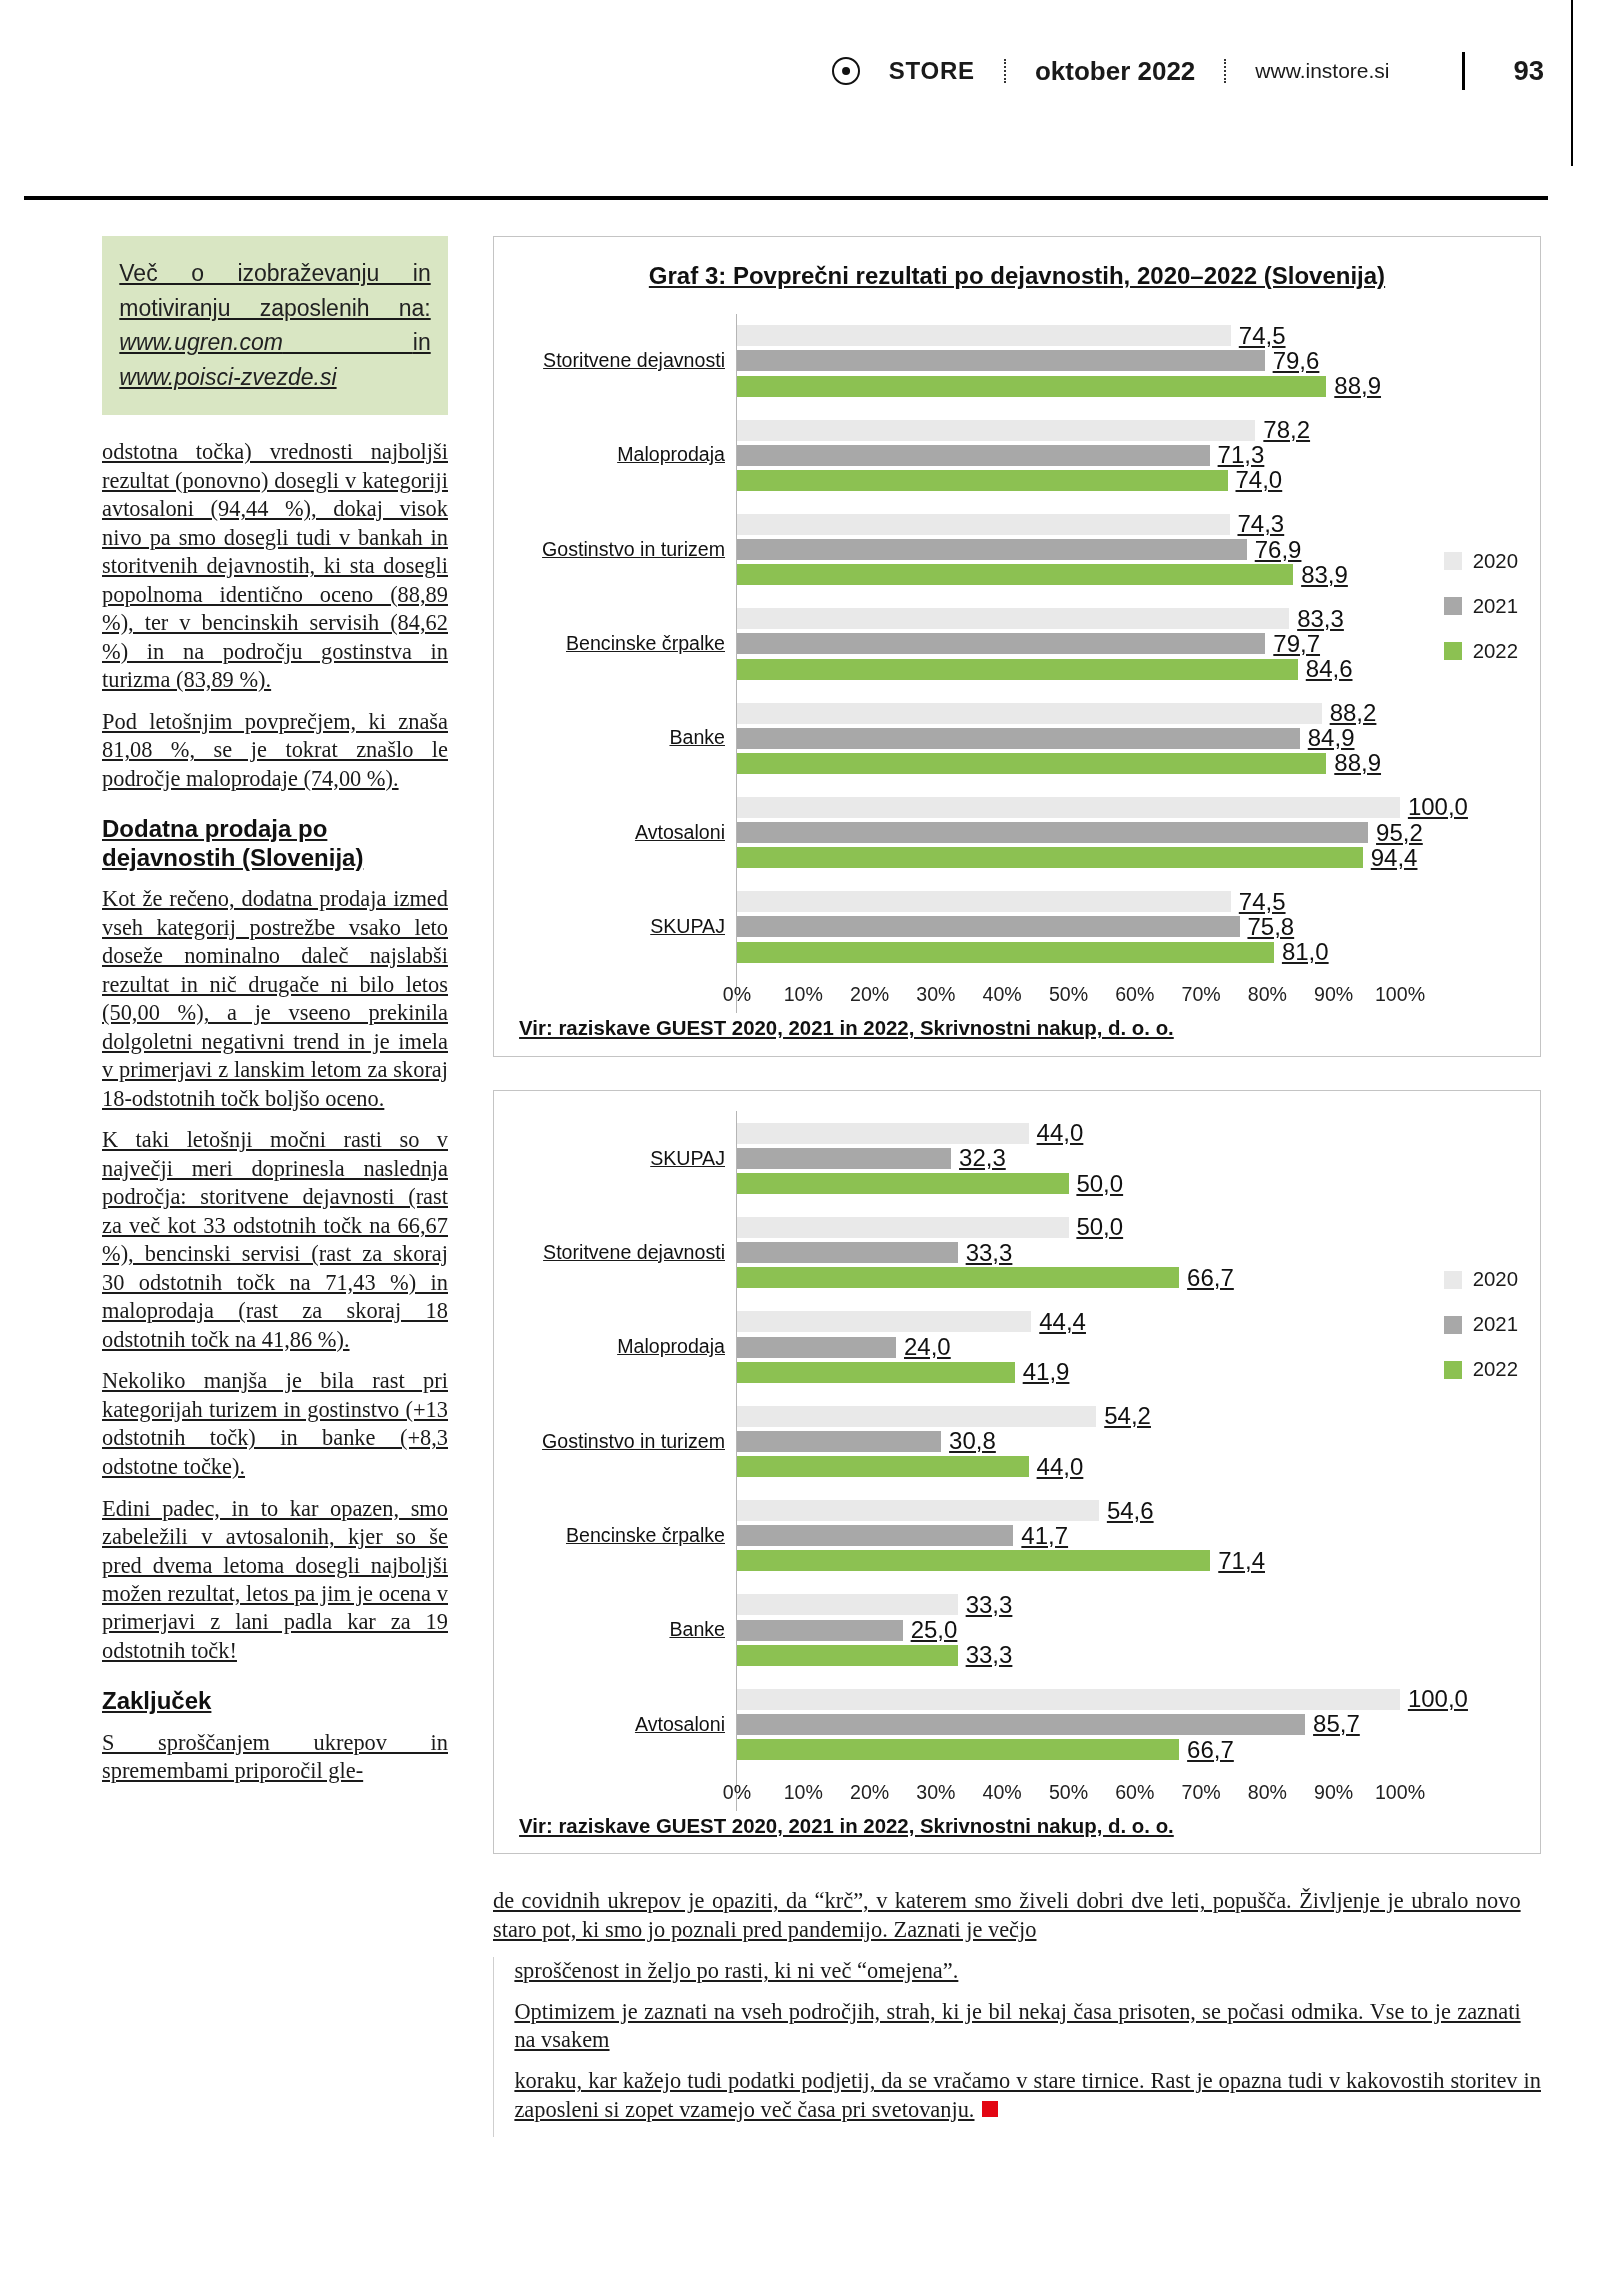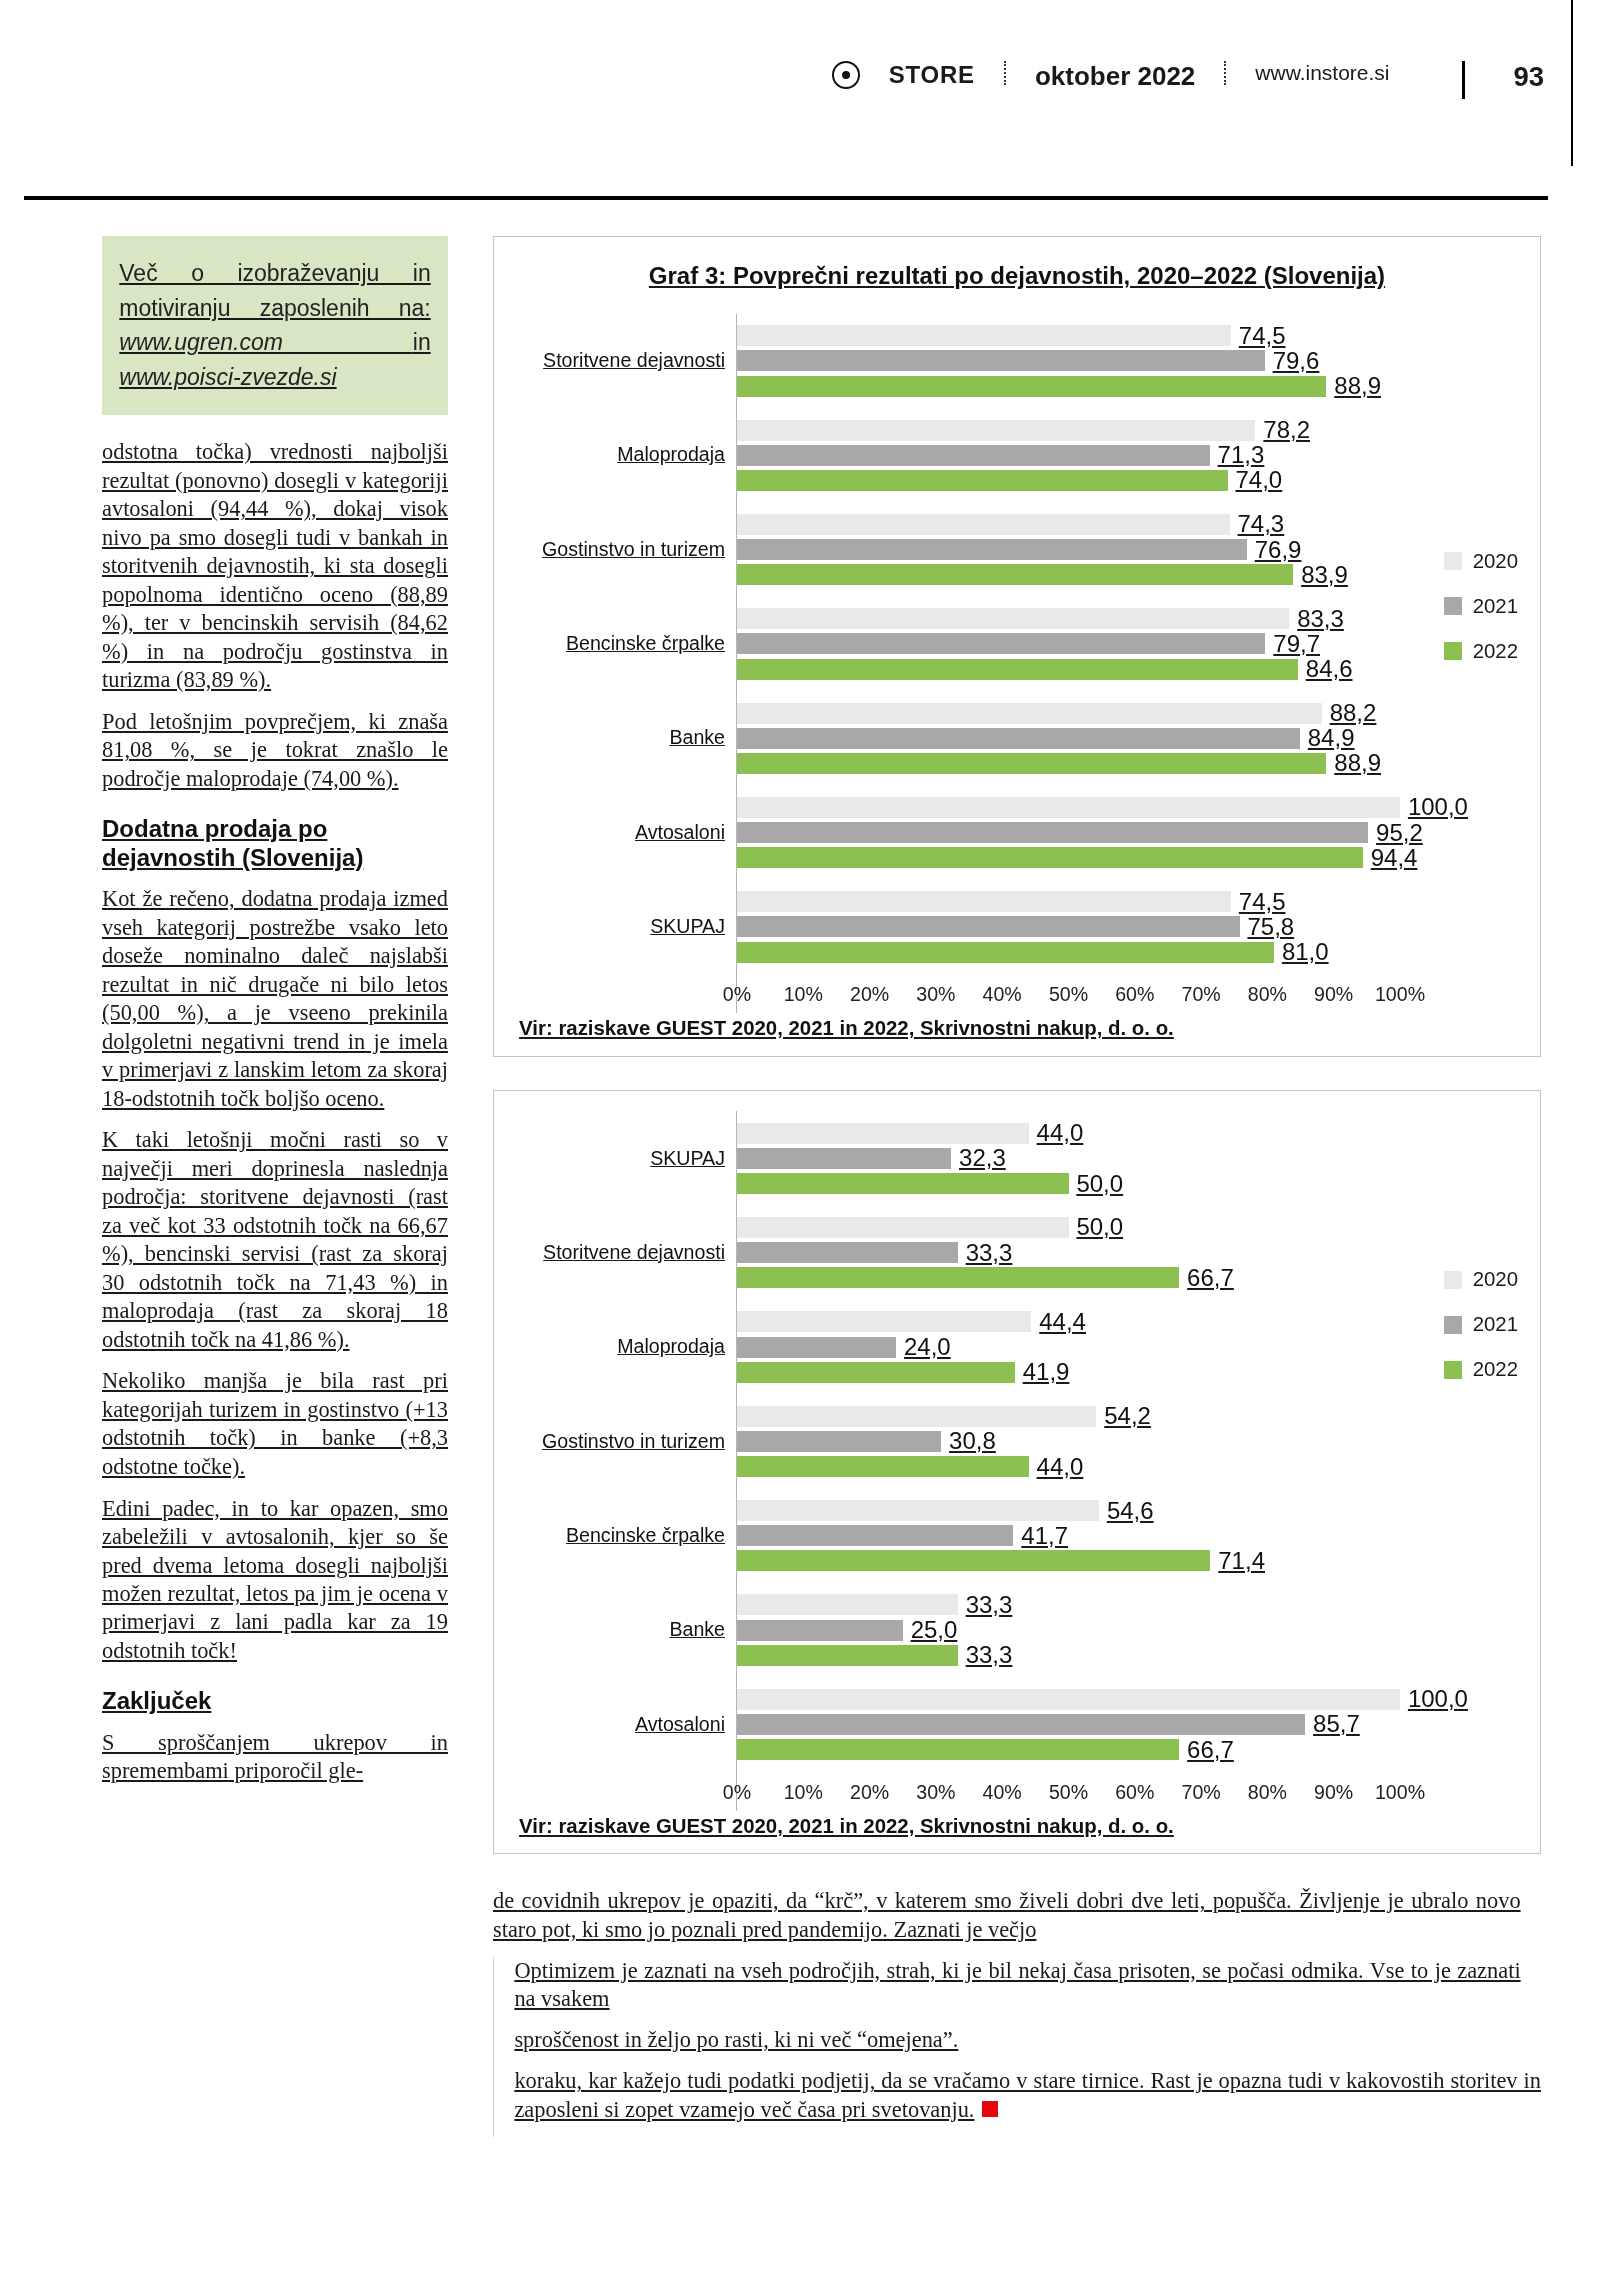--- a/index.html
+++ b/index.html
@@ -5,22 +5,22 @@
   * { box-sizing: border-box; }
   html,body { margin:0; padding:0; }
   body {
     width:1623px; height:2295px; position:relative; overflow:hidden;
     background:#ffffff; color:#1a1a1a;
     font-family:"Liberation Serif", serif;
   }
 
   
   .header {
-    position:absolute; top:61px; right:79px;
-    display:flex; gap:29px;
+    position:absolute; top:52px; right:79px;
+    display:flex; align-items:center; gap:29px;
     font-family:"Liberation Sans", sans-serif;
   }
   .logo-circle {
     width:28px; height:28px; border:2.4px solid #111; border-radius:50%;
     position:relative; flex:none;
   }
   .logo-circle::after {
     content:""; position:absolute; left:50%; top:50%;
     width:7.9px; height:7.9px; background:#111; border-radius:50%;
     transform:translate(-50%,-50%);
@@ -463,22 +463,22 @@
           </div>
         </div>
       <div class="chart-source">Vir: raziskave GUEST 2020, 2021 in 2022, Skrivnostni nakup, d. o. o.</div>
     </div>
 
     <div class="bottom-cols">
       <div class="bcol">
         <p>de covidnih ukrepov je opaziti, da “krč”, v katerem smo živeli dobri dve leti, popušča. Življenje je ubralo novo staro pot, ki smo jo poznali pred pandemijo. Zaznati je večjo</p>
       </div>
       <div class="bcol">
+        <p>sproščenost in željo po rasti, ki ni več “omejena”.</p>
         <p>Optimizem je zaznati na vseh področjih, strah, ki je bil nekaj časa prisoten, se počasi odmika. Vse to je zaznati na vsakem</p>
-        <p>sproščenost in željo po rasti, ki ni več “omejena”.</p>
       </div>
       <div class="bcol">
         <p><span>koraku, kar kažejo tudi podatki podjetij, da se vračamo v stare tirnice. Rast je opazna tudi v kakovostih storitev in zaposleni si zopet vzamejo več časa pri svetovanju.</span><span class="end-mark"></span></p>
       </div>
     </div>
 
   </main>
 </div>
 
 

